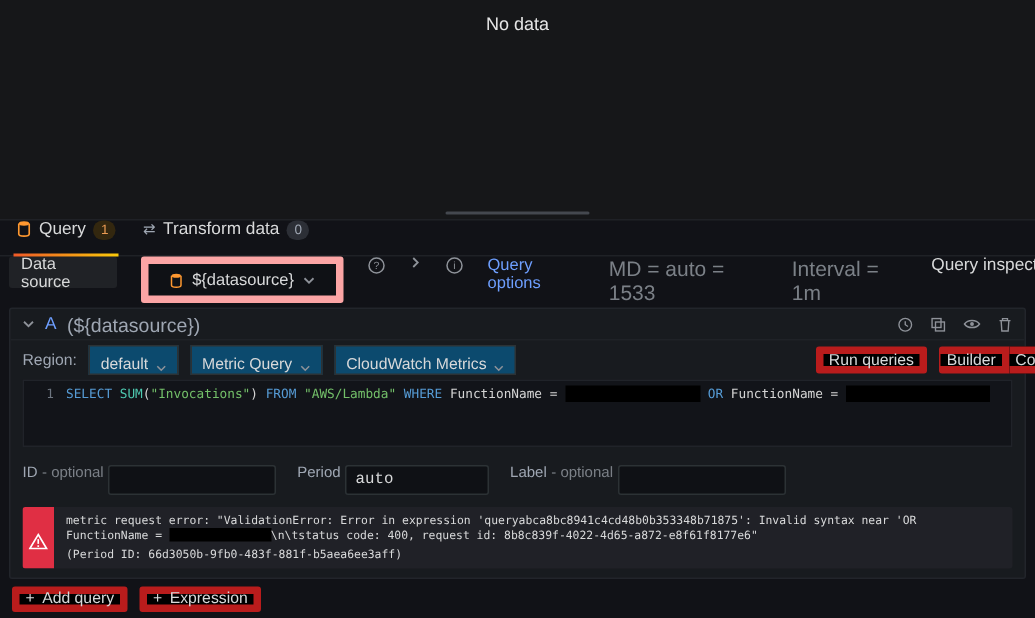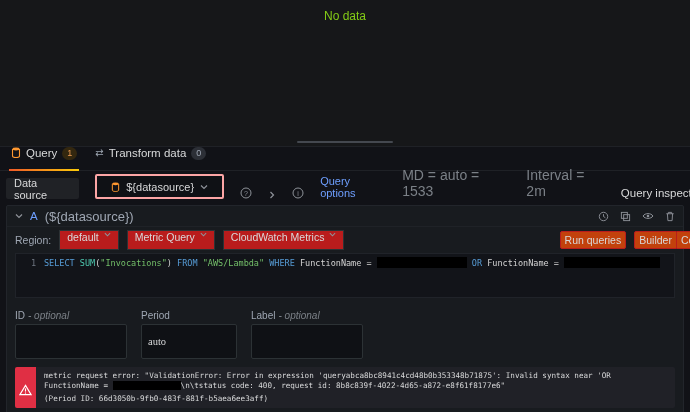--- a/index.html
+++ b/index.html
@@ -1,73 +1,73 @@
 <!DOCTYPE html>
 <html><head>
 <meta charset="utf-8">
 <style>
   html,body{margin:0;padding:0}
   body{background:#0b0c0e;font-family:"Liberation Sans",sans-serif}
   .screen{position:relative;width:690px;height:412px;background:#111217;overflow:hidden;color:#d8d9da;font-size:12px}
 
   
   .panel-preview{height:146px;background:#161719;border-bottom:1px solid #1f2126;position:relative}
-  .no-data{position:absolute;top:9px;left:0;right:0;text-align:center;font-size:12px;color:#84cc16}
+  .no-data{position:absolute;top:9px;left:0;right:0;text-align:center;font-size:12px;color:#e5e5e5}
   .resize-handle{position:absolute;bottom:3px;left:50%;transform:translateX(-50%);width:96px;height:2px;border-radius:1px;background:#44484f;cursor:row-resize}
 
   
   .tabbar{display:flex;align-items:stretch;height:23px;border-bottom:1px solid #1f2126;padding-left:2px;background:#111217}
   .tab{display:flex;align-items:flex-start;gap:5px;padding:0 9px;position:relative;cursor:pointer;color:#d8d9da;font-size:11.5px}
   .tab .ticon{display:flex;align-items:center;color:#ff9830}
   .tab .ticon.grey{color:#9fa7b3;font-size:10px}
   .tab.active::after{content:"";position:absolute;left:7px;right:7px;bottom:-1px;height:2px;background:linear-gradient(90deg,#f05a28,#fbca0a)}
   .badge{font-size:9px;line-height:13px;padding:0 5px;border-radius:7px;background:#33270f;color:#eb9b53}
   .badge.grey{background:#2c2f36;color:#9fa7b3}
 
   
-  .ds-row{display:flex;align-items:flex-end;gap:16px;height:28px;padding:0 6px}
+  .ds-row{display:flex;align-items:flex-start;gap:16px;height:28px;padding:0 6px}
   .chip{background:#202226;border-radius:2px;height:21px;display:flex;align-items:center;padding:0 8px;font-size:11px}
-  .select{display:flex;align-items:center;gap:6px;background:#0f1115;border:2px solid #fca5a5;border-radius:2px;height:21px;padding:0 14px;font-size:11px;cursor:pointer}
+  .select{display:flex;align-items:center;gap:6px;background:#0f1115;border:5px solid #fca5a5;border-radius:2px;height:21px;padding:0 14px;font-size:11px;cursor:pointer}
   .icon{display:inline-flex;align-items:center;color:#8e9299}
   .link{color:#6e9fff;font-size:11px;cursor:pointer}
   .dim{color:#7b8087;font-size:14px}
   .inspector{margin-left:auto;margin-right:-18px;font-size:11.5px;white-space:nowrap;cursor:pointer}
 
   
   .card{margin:6px 6px 0;background:#181b1f;border:1px solid #22252b;border-radius:2px}
   .qheader{display:flex;align-items:center;gap:7px;height:20px;padding:0 8px;border-bottom:1px solid #1f2227}
   .refid{color:#6e9fff;font-size:11.5px}
   .dshint{color:#9fa7b3;font-size:13px}
   .hicons{margin-left:auto;display:flex;gap:11px;color:#8e9299}
   .hicons .icon{cursor:pointer}
 
   .toolbar{display:flex;align-items:center;gap:8px;height:22px;padding:0 8px;margin-top:2px}
   .tlabel{color:#9fa7b3;font-size:10.5px}
-  .mini{height:18px;font-size:10.5px;padding:0 7px;background:#b91c1c;border:1px solid #2c3235;border-radius:0;display:flex;align-items:flex-start;gap:5px;cursor:pointer;white-space:nowrap}
-  .btn{height:18px;font-size:10.5px;padding:0 4px;background:#c2410c;border:1px solid #b91c1c;border-radius:2px;color:#d8d9da;display:inline-flex;align-items:center;cursor:pointer;font-family:inherit;white-space:nowrap}
+  .mini{height:18px;font-size:10.5px;padding:0 7px;background:#0c4a6e;border:1px solid #2c3235;border-radius:0;display:flex;align-items:flex-end;gap:5px;cursor:pointer;white-space:nowrap}
+  .btn{height:18px;font-size:10.5px;padding:0 4px;background:#000000;border:5px solid #b91c1c;border-radius:2px;color:#d8d9da;display:inline-flex;align-items:center;cursor:pointer;font-family:inherit;white-space:nowrap}
   .runbtn{margin-left:auto}
   .seg{display:flex;margin-right:-36px}
   .seg .btn{border-radius:0;border-left-width:0}
   .seg .btn:first-child{border-left-width:1px;border-radius:2px 0 0 2px}
 
   
   .editor{margin:2px 8px 0;background:#121419;border:1px solid #202329;height:40px;padding-top:3px;font-family:"DejaVu Sans Mono",monospace;font-size:8.5px;cursor:text;overflow:hidden}
   .code-line{display:flex;line-height:13px;white-space:pre}
   .ln{width:20px;text-align:right;color:#6e7681;margin-right:8px;flex:none}
   .tk-kw{color:#569cd6}.tk-fn{color:#4ec9b0}.tk-str{color:#73bf69}
   .tk-pl{color:#d4d4d4}.tk-id{color:#d4d4d4}.tk-op{color:#d4d4d4}
   .redacted{display:inline-block;background:#000;vertical-align:text-bottom}
   .r1{width:90px;height:11px}.r2{width:96px;height:11px}.r3{width:68px;height:9px}
 
   
   .fields{display:flex;gap:14px;margin:12px 8px 0}
-  .fgroup{display:flex;flex-direction:column;gap:3px}
+  .fgroup{display:flex;gap:3px}
   .flabel{font-size:10px;color:#9fa7b3;display:flex;gap:3px}
-  .flabel .opt{font-style:italic;color:#7b8087}
-  .finput{width:112px;height:35px;background:#0f1115;border:1px solid #2c3235;border-radius:2px;color:#d8d9da;font-size:10.5px;padding:0 6px;font-family:Liberation Serif, serif;box-sizing:border-box}
+  .flabel .opt{color:#7b8087}
+  .finput{width:112px;height:20px;background:#0f1115;border:1px solid #2c3235;border-radius:2px;color:#d8d9da;font-size:10.5px;padding:0 6px;font-family:Liberation Mono, monospace;box-sizing:border-box}
   .finput.period{width:96px}
 
   
   .errbox{display:flex;margin:8px 8px 6px;background:#202127;border-radius:2px;overflow:hidden}
   .stripe{width:21px;background:#e02f44;display:flex;justify-content:center;padding-top:5px;flex:none}
   .errcontent{padding:4px 8px;font-family:"DejaVu Sans Mono",monospace;font-size:7.6px;line-height:1.35;color:#d8d9da}
   .errline{margin-bottom:2px}
 
   
   .footer{display:flex;gap:8px;margin:5px 0 0 8px}
@@ -130,21 +130,21 @@
         </svg>
     </span>
     <span class="icon">
       <svg width="12" height="12" viewBox="0 0 12 12">
           <circle cx="6" cy="6" r="5" fill="none" stroke="currentColor"></circle>
           <text x="6" y="8.6" font-size="7" text-anchor="middle" fill="currentColor">i</text>
         </svg>
     </span>
     <span class="link">Query options</span>
     <span class="dim">MD = auto = 1533</span>
-    <span class="dim">Interval = 2m</span>
+    <span class="dim">Interval = 1m</span>
     <span class="inspector">Query inspector</span>
   </div>
 
   <div class="card">
 
     <div class="qheader">
       <span class="icon">
         <svg width="8" height="8" viewBox="0 0 8 8">
             <path d="M1 2.5l3 3 3-3" fill="none" stroke="currentColor" stroke-width="1.2"></path>
           </svg>

